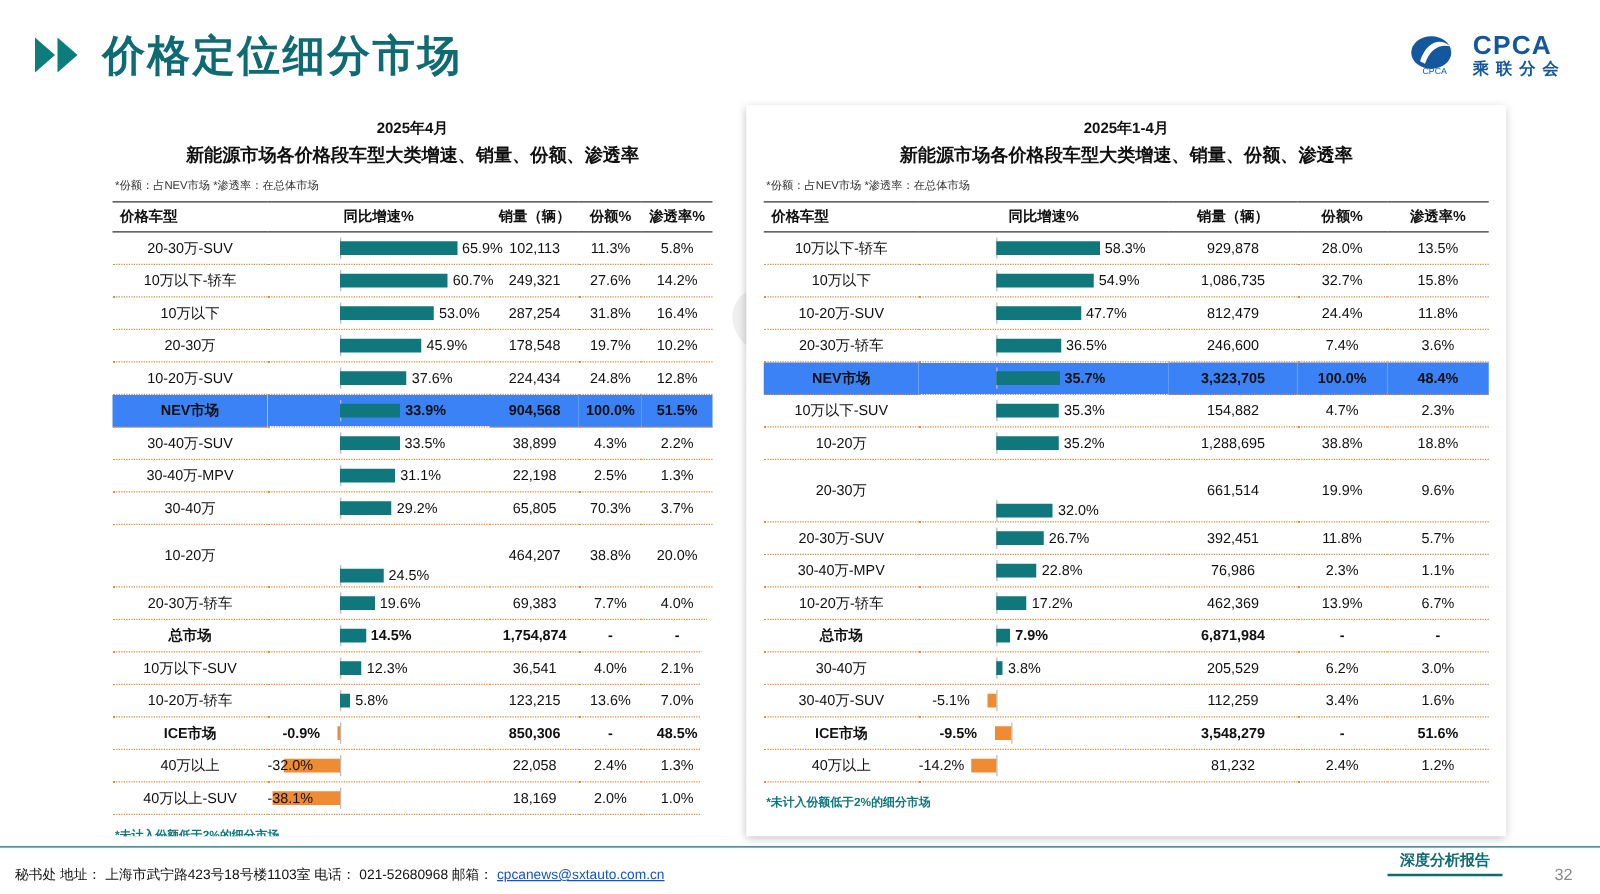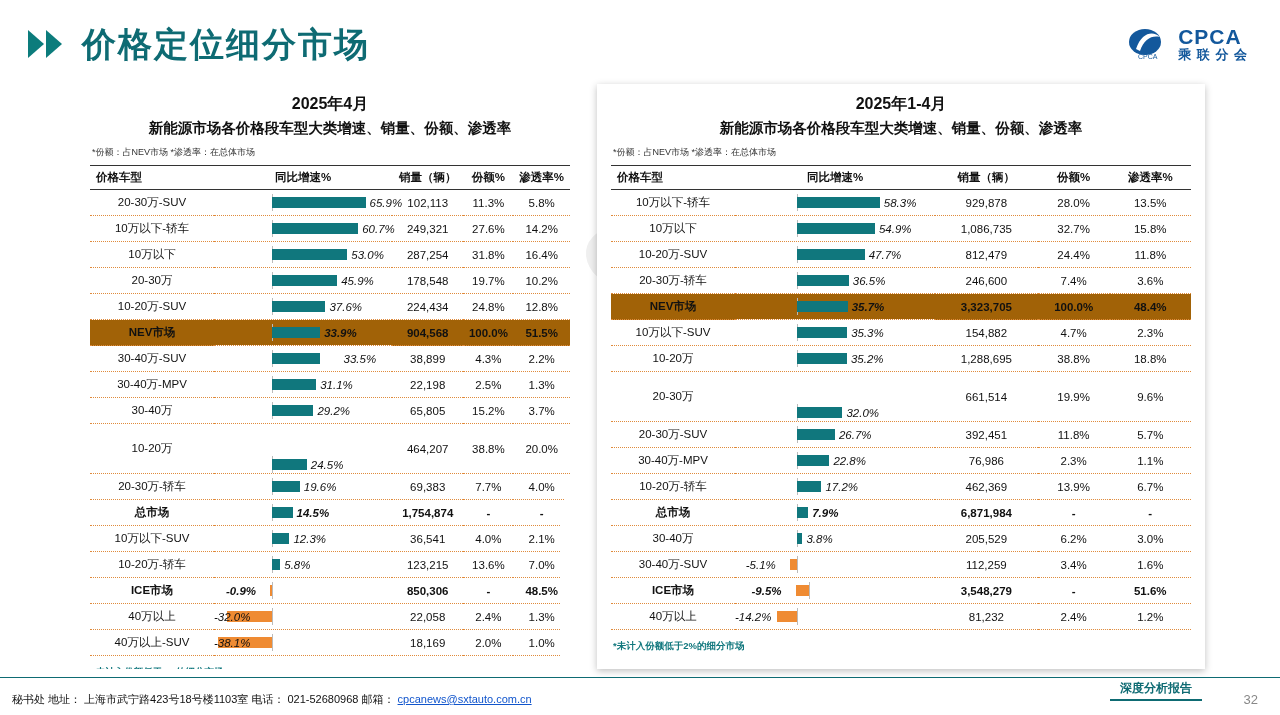--- a/index.html
+++ b/index.html
@@ -57,47 +57,47 @@
   }
   #card-left{left:76px;top:84px;width:508px;height:585px;
     clip-path:polygon(0 0,100% 0,100% 100%,0 100%);}
   #card-right{left:597px;top:84px;width:608px;height:585px;}
   .slant{
     position:absolute;left:560px;top:84px;width:60px;height:585px;
     background:linear-gradient(100deg,transparent 48%,#ffffff 48%);
   }
 
   .card-head{text-align:center;padding-top:10px;}
-  .card-title1{font-size:16px;font-weight:bold;color:#111;}
+  .card-title1{font-size:12px;font-weight:bold;color:#111;}
   .card-title2{font-size:14.5px;font-weight:bold;color:#111;margin-top:4px;}
   .card-note{font-size:9px;color:#333;margin:8px 0 0 16px;}
 
   table{border-collapse:collapse;width:100%;font-size:11.5px;color:#111;}
   .tbl-wrap{padding:6px 14px 0 14px;}
   thead th{
     font-weight:bold;font-size:11.5px;color:#111;
     border-bottom:1px solid #333;border-top:1px solid #333;
     padding:4px 2px;text-align:center;
   }
   thead th.lbl{text-align:left;padding-left:6px;}
   tbody td{
     padding:3px 2px;text-align:center;border-bottom:1px dotted #e08b3c;
     height:19px;
   }
   tbody td.lbl{text-align:center;width:120px;}
-  tbody tr.hl td{background:#a16207;font-weight:bold;}
+  tbody tr.hl td{background:#3b82f6;font-weight:bold;}
   tbody tr.bold td{font-weight:bold;}
 
   
   td.barcell{position:relative;width:170px;padding:0;}
   .barbox{position:relative;height:17px;display:flex;align-items:center;}
   .zero{position:absolute;top:0;bottom:0;width:1px;background:#bbb;}
   .bar{position:absolute;height:11px;background:#10777d;}
   .bar.neg{background:#ef8b33;}
-  .blabel{position:absolute;font-size:11.5px;color:#111;font-style:italic;}
+  .blabel{position:absolute;font-size:11.5px;color:#111;}
   .blabel.b{font-weight:bold;}
 
   .foot-note{
     font-size:9.5px;color:#10777d;font-weight:bold;margin:10px 0 0 16px;
   }
 
   
   #footer-line{
     position:absolute;left:0;top:677px;width:1280px;height:1px;background:#0e6b73;
   }
@@ -232,21 +232,21 @@
             <td>904,568</td>
             <td>100.0%</td>
             <td>51.5%</td>
           </tr>
           <tr>
             <td class="lbl">30-40万-SUV</td>
             <td class="barcell">
               <div class="barbox" style="width: 178px;">
                 <div class="zero" style="left: 58px;"></div>
                 <div class="bar" style="left: 58px; width: 47.57px;"></div>
-                <span class="blabel" style="left: 109.57px; margin-left: 20px;">33.5%</span>
+                <span class="blabel" style="left: 109.57px;">33.5%</span>
               </div>
             </td>
             <td>38,899</td>
             <td>4.3%</td>
             <td>2.2%</td>
           </tr>
           <tr>
             <td class="lbl">30-40万-MPV</td>
             <td class="barcell">
               <div class="barbox" style="width: 178px;">
@@ -262,21 +262,21 @@
           <tr>
             <td class="lbl">30-40万</td>
             <td class="barcell">
               <div class="barbox" style="width: 178px;">
                 <div class="zero" style="left: 58px;"></div>
                 <div class="bar" style="left: 58px; width: 41.464px;"></div>
                 <span class="blabel" style="left: 103.464px;">29.2%</span>
               </div>
             </td>
             <td>65,805</td>
-            <td>15.2%</td>
+            <td>70.3%</td>
             <td>3.7%</td>
           </tr>
           <tr>
             <td class="lbl">10-20万</td>
             <td class="barcell">
               <div class="barbox" style="width: 178px; margin-top: 32px;">
                 <div class="zero" style="left: 58px;"></div>
                 <div class="bar" style="left: 58px; width: 34.79px;"></div>
                 <span class="blabel" style="left: 96.79px;">24.5%</span>
               </div>

